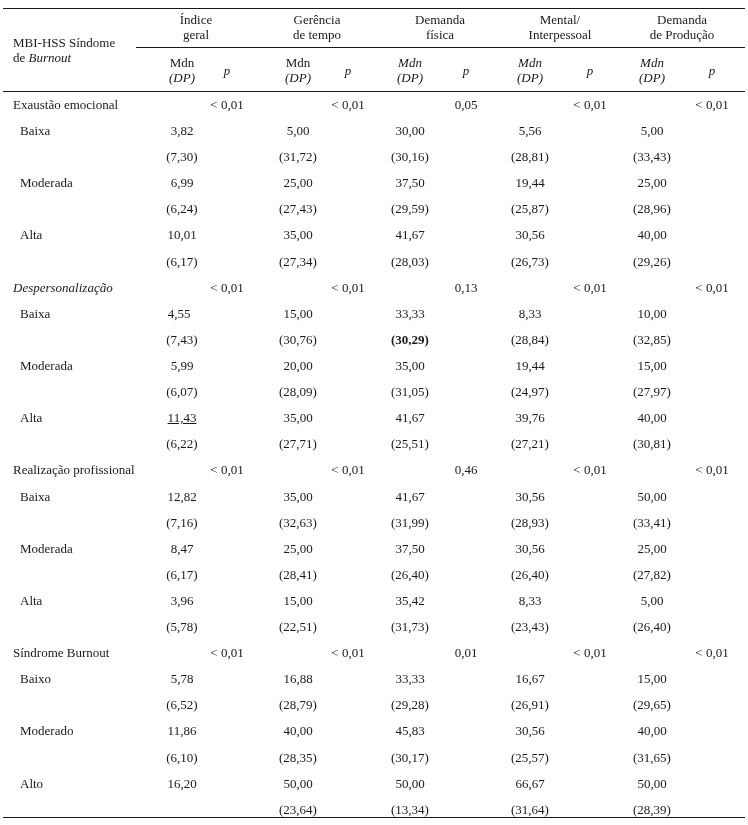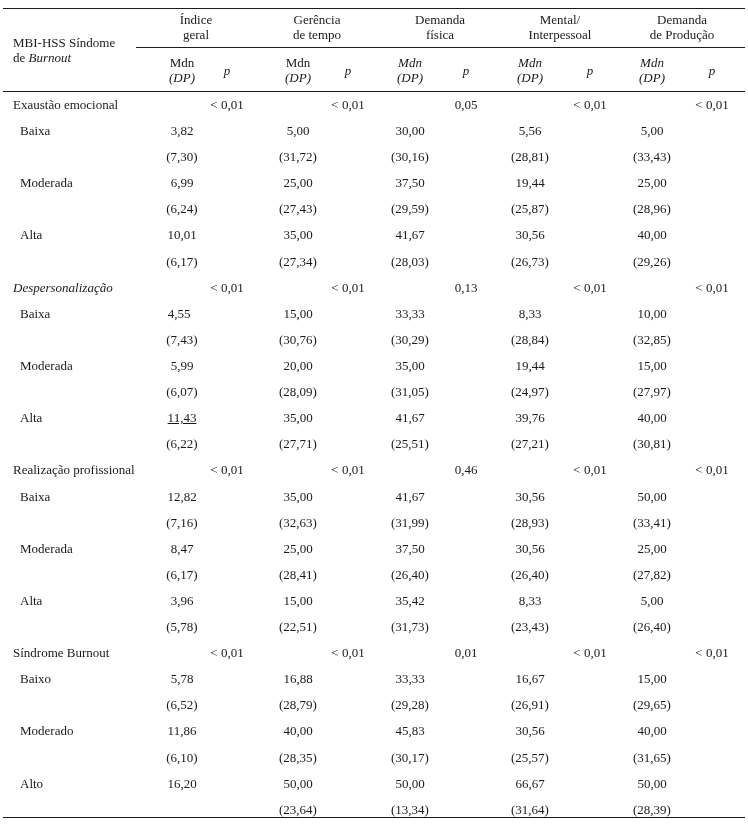--- a/index.html
+++ b/index.html
@@ -88,21 +88,21 @@
     <div class="txt c" style="left: 590px; top: 280px;">&lt; 0,01</div>
     <div class="txt c" style="left: 712px; top: 280px;">&lt; 0,01</div>
     <div class="txt" style="left: 20px; top: 306px;">Baixa</div>
     <div class="txt c" style="left: 179px; top: 306px;">4,55</div>
     <div class="txt c" style="left: 298px; top: 306px;">15,00</div>
     <div class="txt c" style="left: 410px; top: 306px;">33,33</div>
     <div class="txt c" style="left: 530px; top: 306px;">8,33</div>
     <div class="txt c" style="left: 652px; top: 306px;">10,00</div>
     <div class="txt c" style="left: 182px; top: 332px;">(7,43)</div>
     <div class="txt c" style="left: 298px; top: 332px;">(30,76)</div>
-    <div class="txt c" style="left: 410px; top: 332px;">(30,29)</div>
+    <div class="txt c" style="left: 410px; top: 332px; font-weight: bold;">(30,29)</div>
     <div class="txt c" style="left: 530px; top: 332px;">(28,84)</div>
     <div class="txt c" style="left: 652px; top: 332px;">(32,85)</div>
     <div class="txt" style="left: 20px; top: 358px;">Moderada</div>
     <div class="txt c" style="left: 182px; top: 358px;">5,99</div>
     <div class="txt c" style="left: 298px; top: 358px;">20,00</div>
     <div class="txt c" style="left: 410px; top: 358px;">35,00</div>
     <div class="txt c" style="left: 530px; top: 358px;">19,44</div>
     <div class="txt c" style="left: 652px; top: 358px;">15,00</div>
     <div class="txt c" style="left: 182px; top: 384px;">(6,07)</div>
     <div class="txt c" style="left: 298px; top: 384px;">(28,09)</div>

